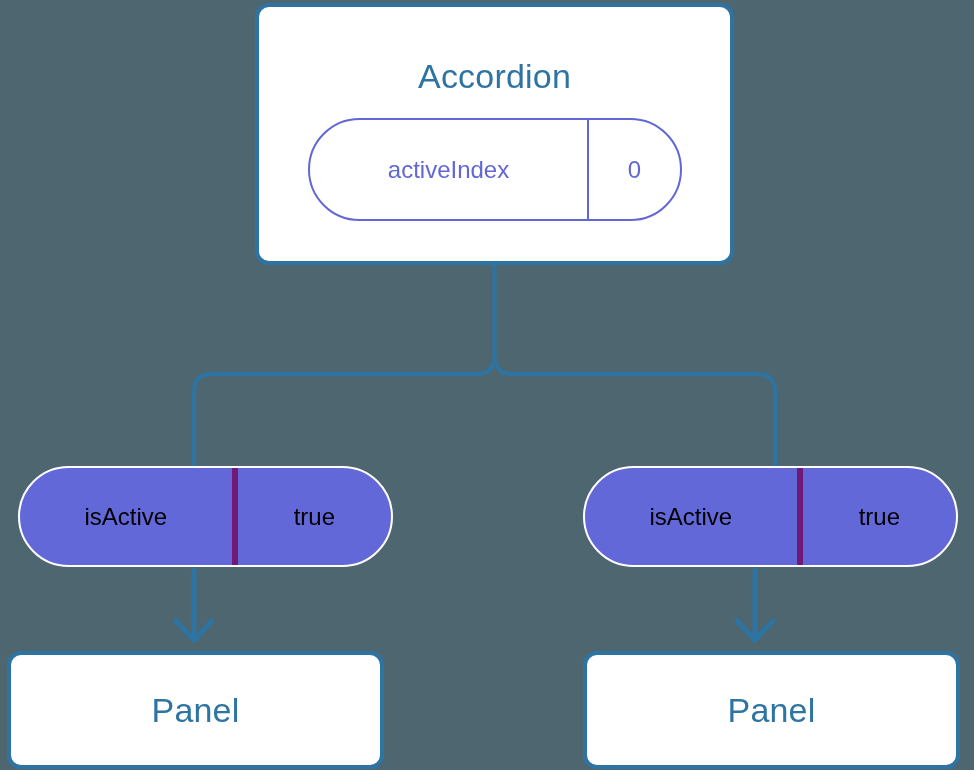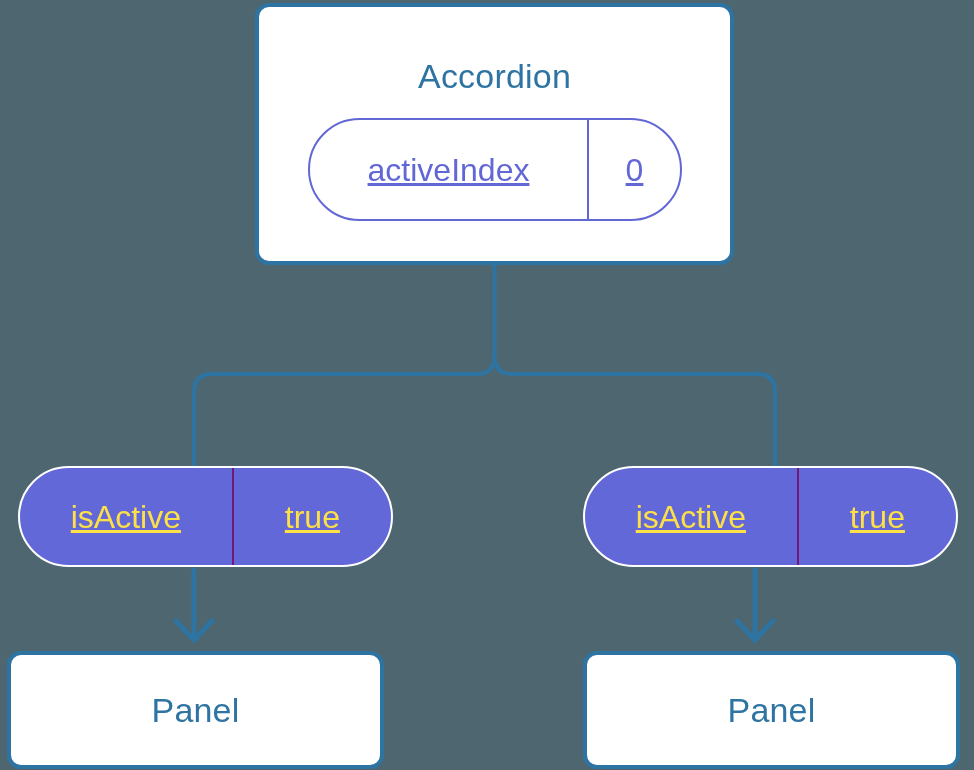--- a/index.html
+++ b/index.html
@@ -76,45 +76,44 @@
     align-items: stretch;
     box-sizing: border-box;
     border-radius: 999px;
     overflow: hidden;
   }
   .pill-key,
   .pill-val {
     display: flex;
     align-items: center;
     justify-content: center;
-    font-size: 32px;
+    font-size: 24px;
     font-weight: 400;
     line-height: 1;
     white-space: nowrap;
     box-sizing: border-box;
-    text-decoration: underline;
   }
 
   
   .pill-outline {
     border: 2px solid #6267d6;
     background: transparent;
   }
   .pill-outline .pill-key,
   .pill-outline .pill-val { color: #6267d6; }
   .pill-outline .pill-val { border-left: 2px solid #6267d6; }
 
   
   .pill-filled {
     background: #6368d8;
     border: 2px solid #ffffff;
   }
   .pill-filled .pill-key,
-  .pill-filled .pill-val { color: #fde047; }
-  .pill-filled .pill-val { border-left: 2px solid #701a75; }
+  .pill-filled .pill-val { color: #000000; }
+  .pill-filled .pill-val { border-left: 6px solid #701a75; }
 
   
   #pill-active-index {
     left: 308px;
     top: 118px;
     width: 374px;
     height: 103px;
   }
   #pill-active-index .pill-key { width: 280px; }
   #pill-active-index .pill-val { width: 94px; }

